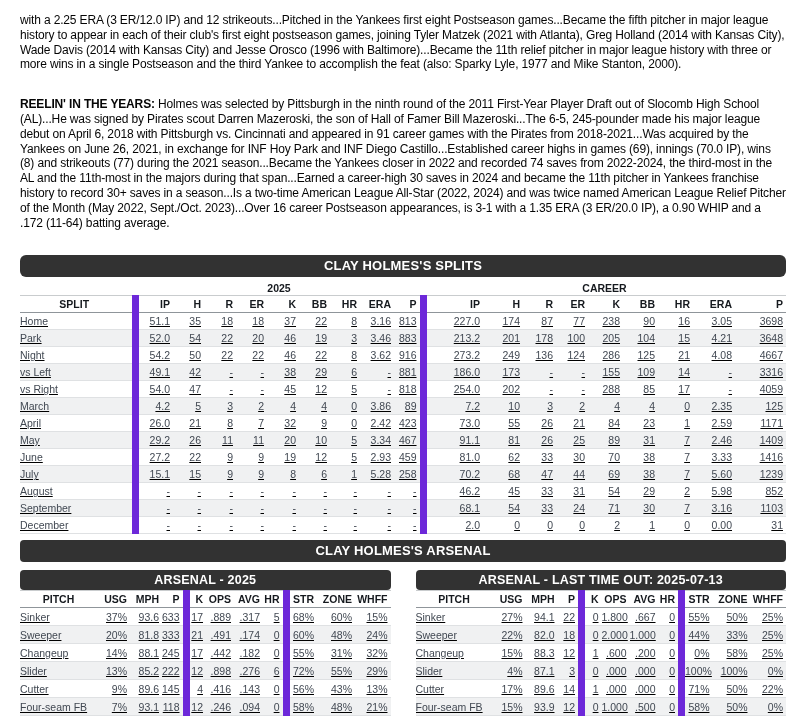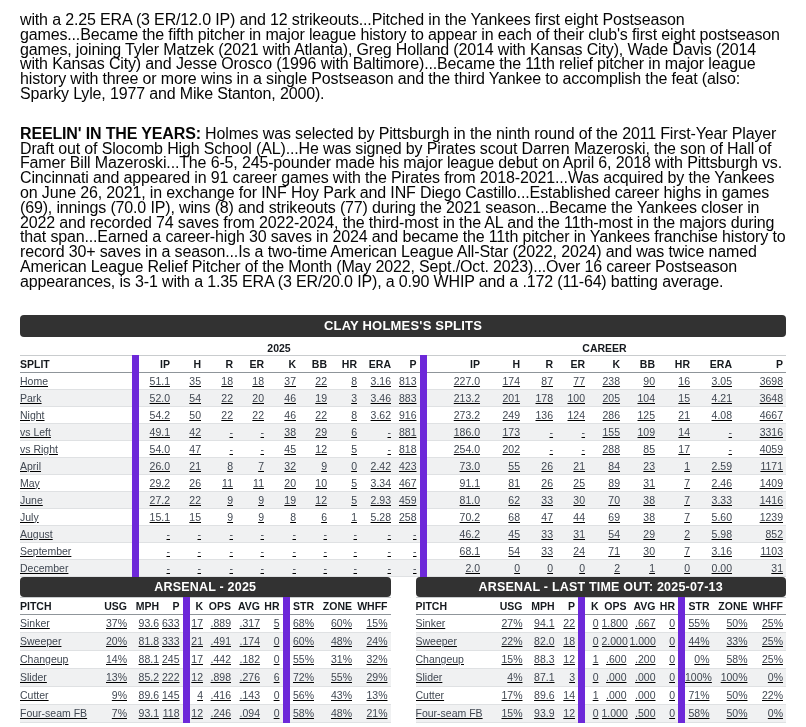--- a/index.html
+++ b/index.html
@@ -6,46 +6,46 @@
   html, body { background: #ffffff; }
   body {
     width: 806px; height: 727px; overflow: hidden;
     font-family: "Liberation Sans", sans-serif;
     color: #000;
   }
   .page { width: 806px; height: 727px; padding: 13px 20px 0 20px; }
 
   
   .para {
-    font-size: 16px; line-height: 14.8px; letter-spacing: -0.15px;
+    font-size: 12px; line-height: 14.8px; letter-spacing: -0.15px;
     color: #050505; margin-bottom: 25px; text-align: left;
   }
   .para b { font-weight: 700; }
 
   
   .bar {
     background: #323232; color: #ffffff; border-radius: 4px;
     font-weight: 700; font-size: 13px; letter-spacing: 0.2px;
     text-align: center; height: 22px; line-height: 22px;
   }
   .bar.sub { height: 20px; line-height: 20px; font-size: 12.5px; }
-  .splits-bar { margin-bottom: 3px; }
+  .splits-bar { margin-bottom: 3px; border-radius: 6px; }
   .arsenal-bar { margin-top: 6px; margin-bottom: 8px; }
 
   
   table.stats { width: 100%; border-collapse: collapse; table-layout: fixed; }
   table.stats th, table.stats td {
     font-size: 10.5px; padding: 2px 3px 2px 0;
     white-space: nowrap; overflow: hidden;
   }
   table.stats th { color: #15191e; font-weight: 700; }
   td.num, th.num { text-align: right; }
   td.num { color: #414852; }
   td.namecol { text-align: left; padding-left: 2px; color: #414852; }
-  th.namecol { text-align: left; padding-left: 2px; }
+  th.namecol { text-align: center; padding-left: 2px; }
   tr.grouprow th { text-align: center; padding: 2px 0 1px 0; border: none; }
   tr.colsrow th { border-top: 1px solid #c9ccce; border-bottom: 1px solid #8f959a; }
   table.stats tbody tr { border-bottom: 1px solid #dfe1e3; text-decoration: underline; }
   table.stats tbody tr:nth-child(even) { background: #f0f1f2; }
   .grp-start { border-left: 7px solid #6d28d9; }
 
   
   .arsenal-tables { display: flex; gap: 25px; }
   .atable { flex: 1 1 0; min-width: 0; }
   .atable table.stats tbody td { padding-top: 2.5px; padding-bottom: 2.5px; }
@@ -213,20 +213,41 @@
           <td class="num">202</td>
           <td class="num">-</td>
           <td class="num">-</td>
           <td class="num">288</td>
           <td class="num">85</td>
           <td class="num">17</td>
           <td class="num">-</td>
           <td class="num">4059</td>
         </tr>
         <tr>
+          <td class="namecol">March</td>
+          <td class="num grp-start">4.2</td>
+          <td class="num">5</td>
+          <td class="num">3</td>
+          <td class="num">2</td>
+          <td class="num">4</td>
+          <td class="num">4</td>
+          <td class="num">0</td>
+          <td class="num">3.86</td>
+          <td class="num">89</td>
+          <td class="num grp-start">7.2</td>
+          <td class="num">10</td>
+          <td class="num">3</td>
+          <td class="num">2</td>
+          <td class="num">4</td>
+          <td class="num">4</td>
+          <td class="num">0</td>
+          <td class="num">2.35</td>
+          <td class="num">125</td>
+        </tr>
+        <tr>
           <td class="namecol">April</td>
           <td class="num grp-start">26.0</td>
           <td class="num">21</td>
           <td class="num">8</td>
           <td class="num">7</td>
           <td class="num">32</td>
           <td class="num">9</td>
           <td class="num">0</td>
           <td class="num">2.42</td>
           <td class="num">423</td>
@@ -362,20 +383,23 @@
           <td class="num">0</td>
           <td class="num">2</td>
           <td class="num">1</td>
           <td class="num">0</td>
           <td class="num">0.00</td>
           <td class="num">31</td>
         </tr>
       </tbody>
   </table>
 
+  <div class="bar arsenal-bar">
+    <span>CLAY HOLMES'S ARSENAL</span>
+  </div>
 
   <div class="arsenal-tables">
 
     <div class="atable">
       <div class="bar sub">
         <span>ARSENAL - 2025</span>
       </div>
       <table class="stats">
         <colgroup>
           <col style="width:80px">

